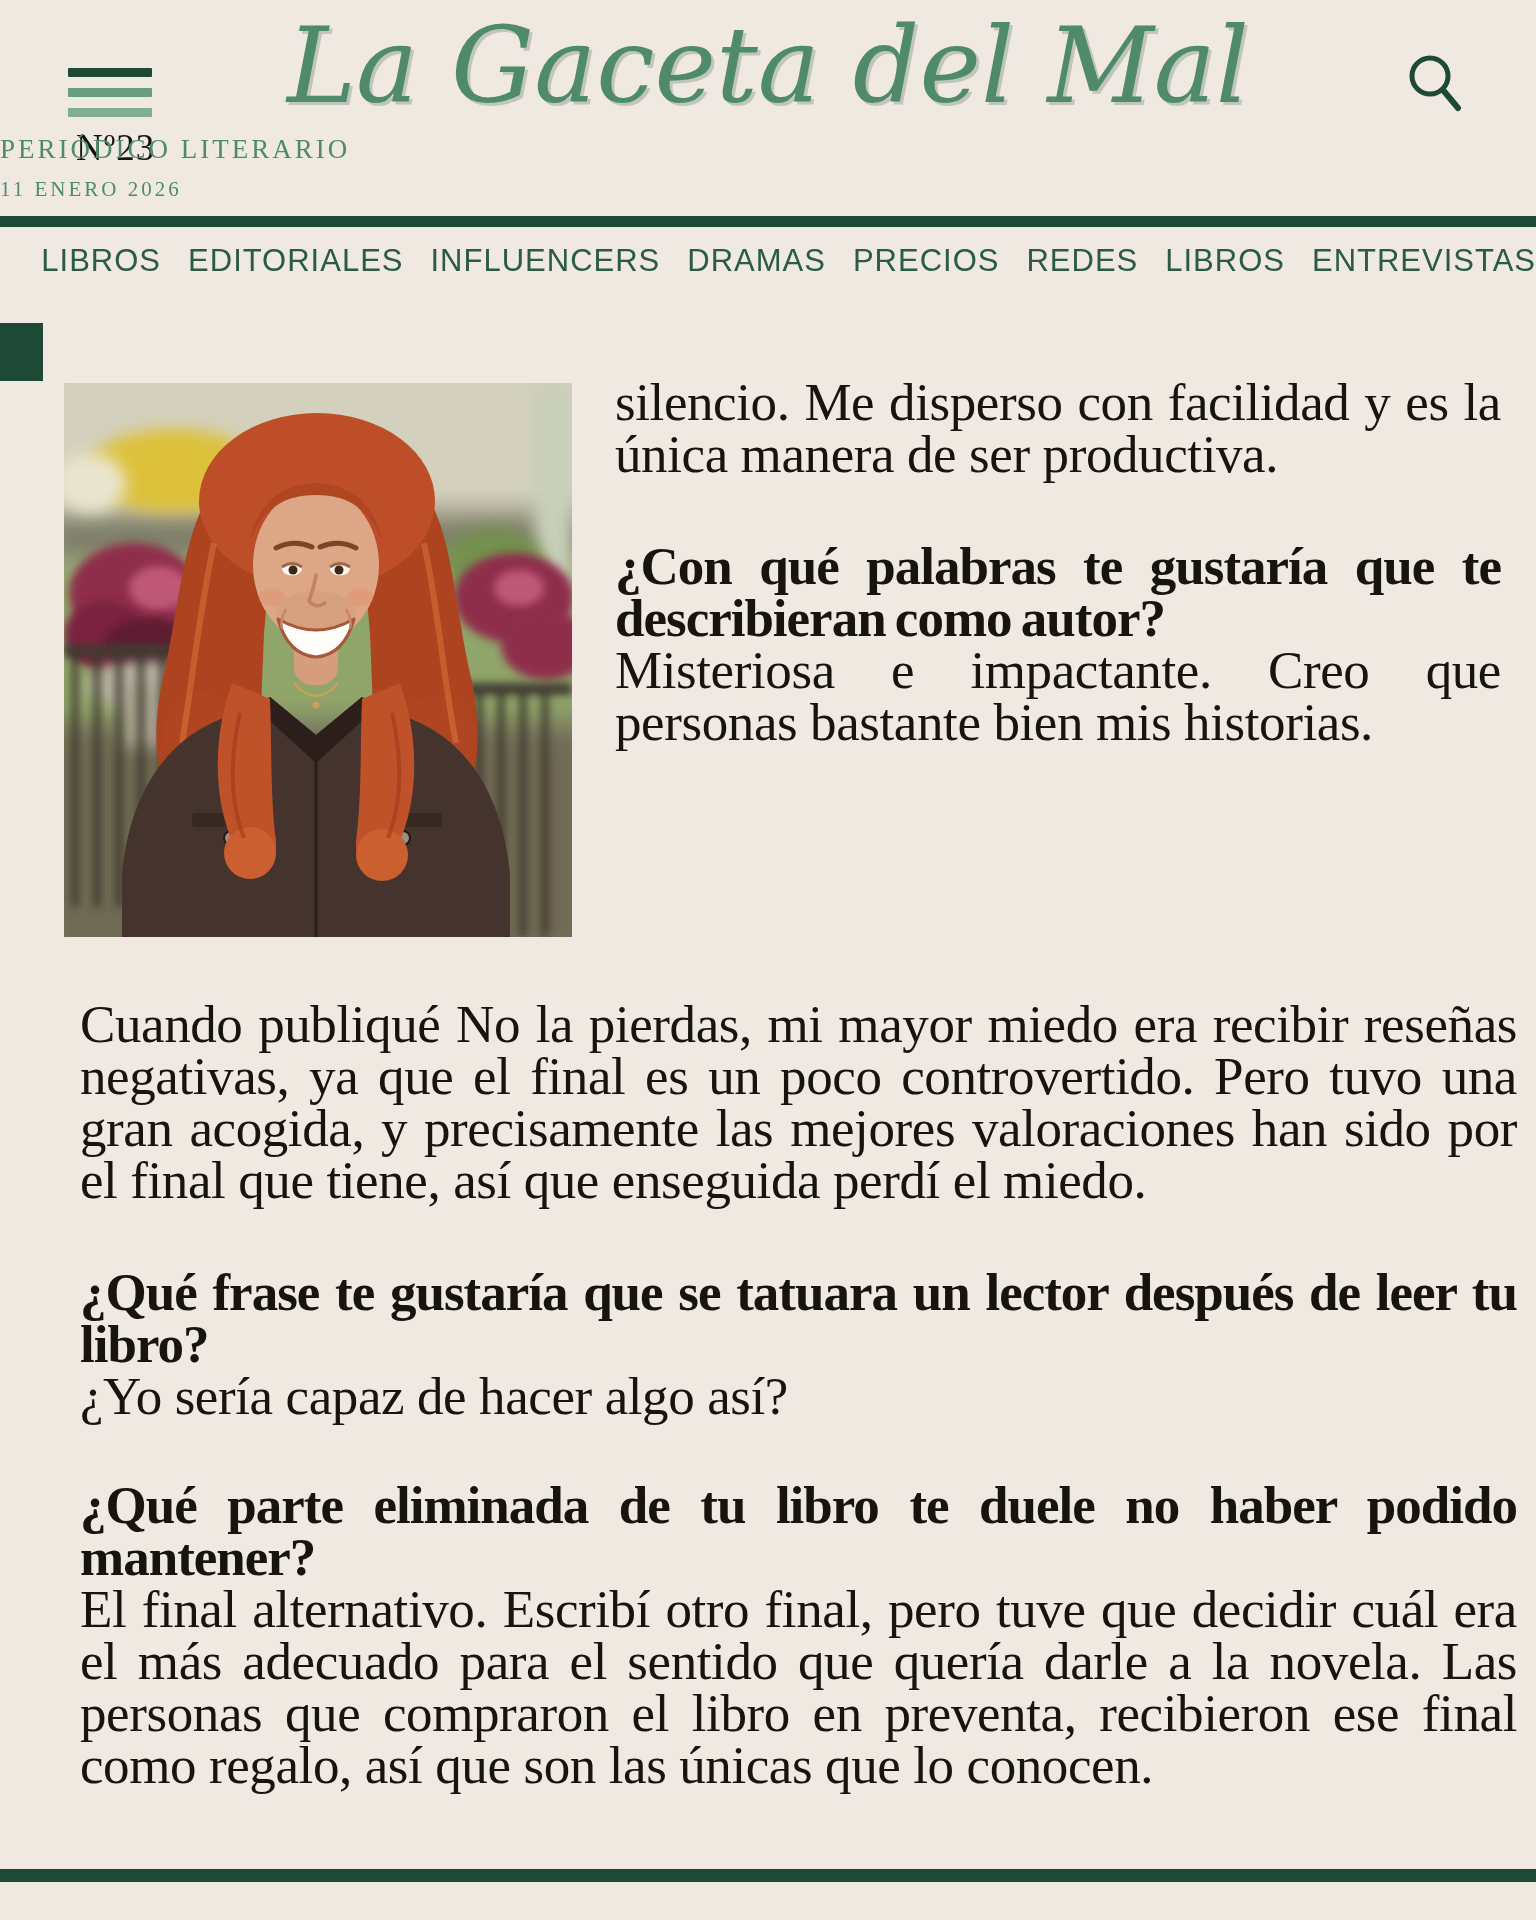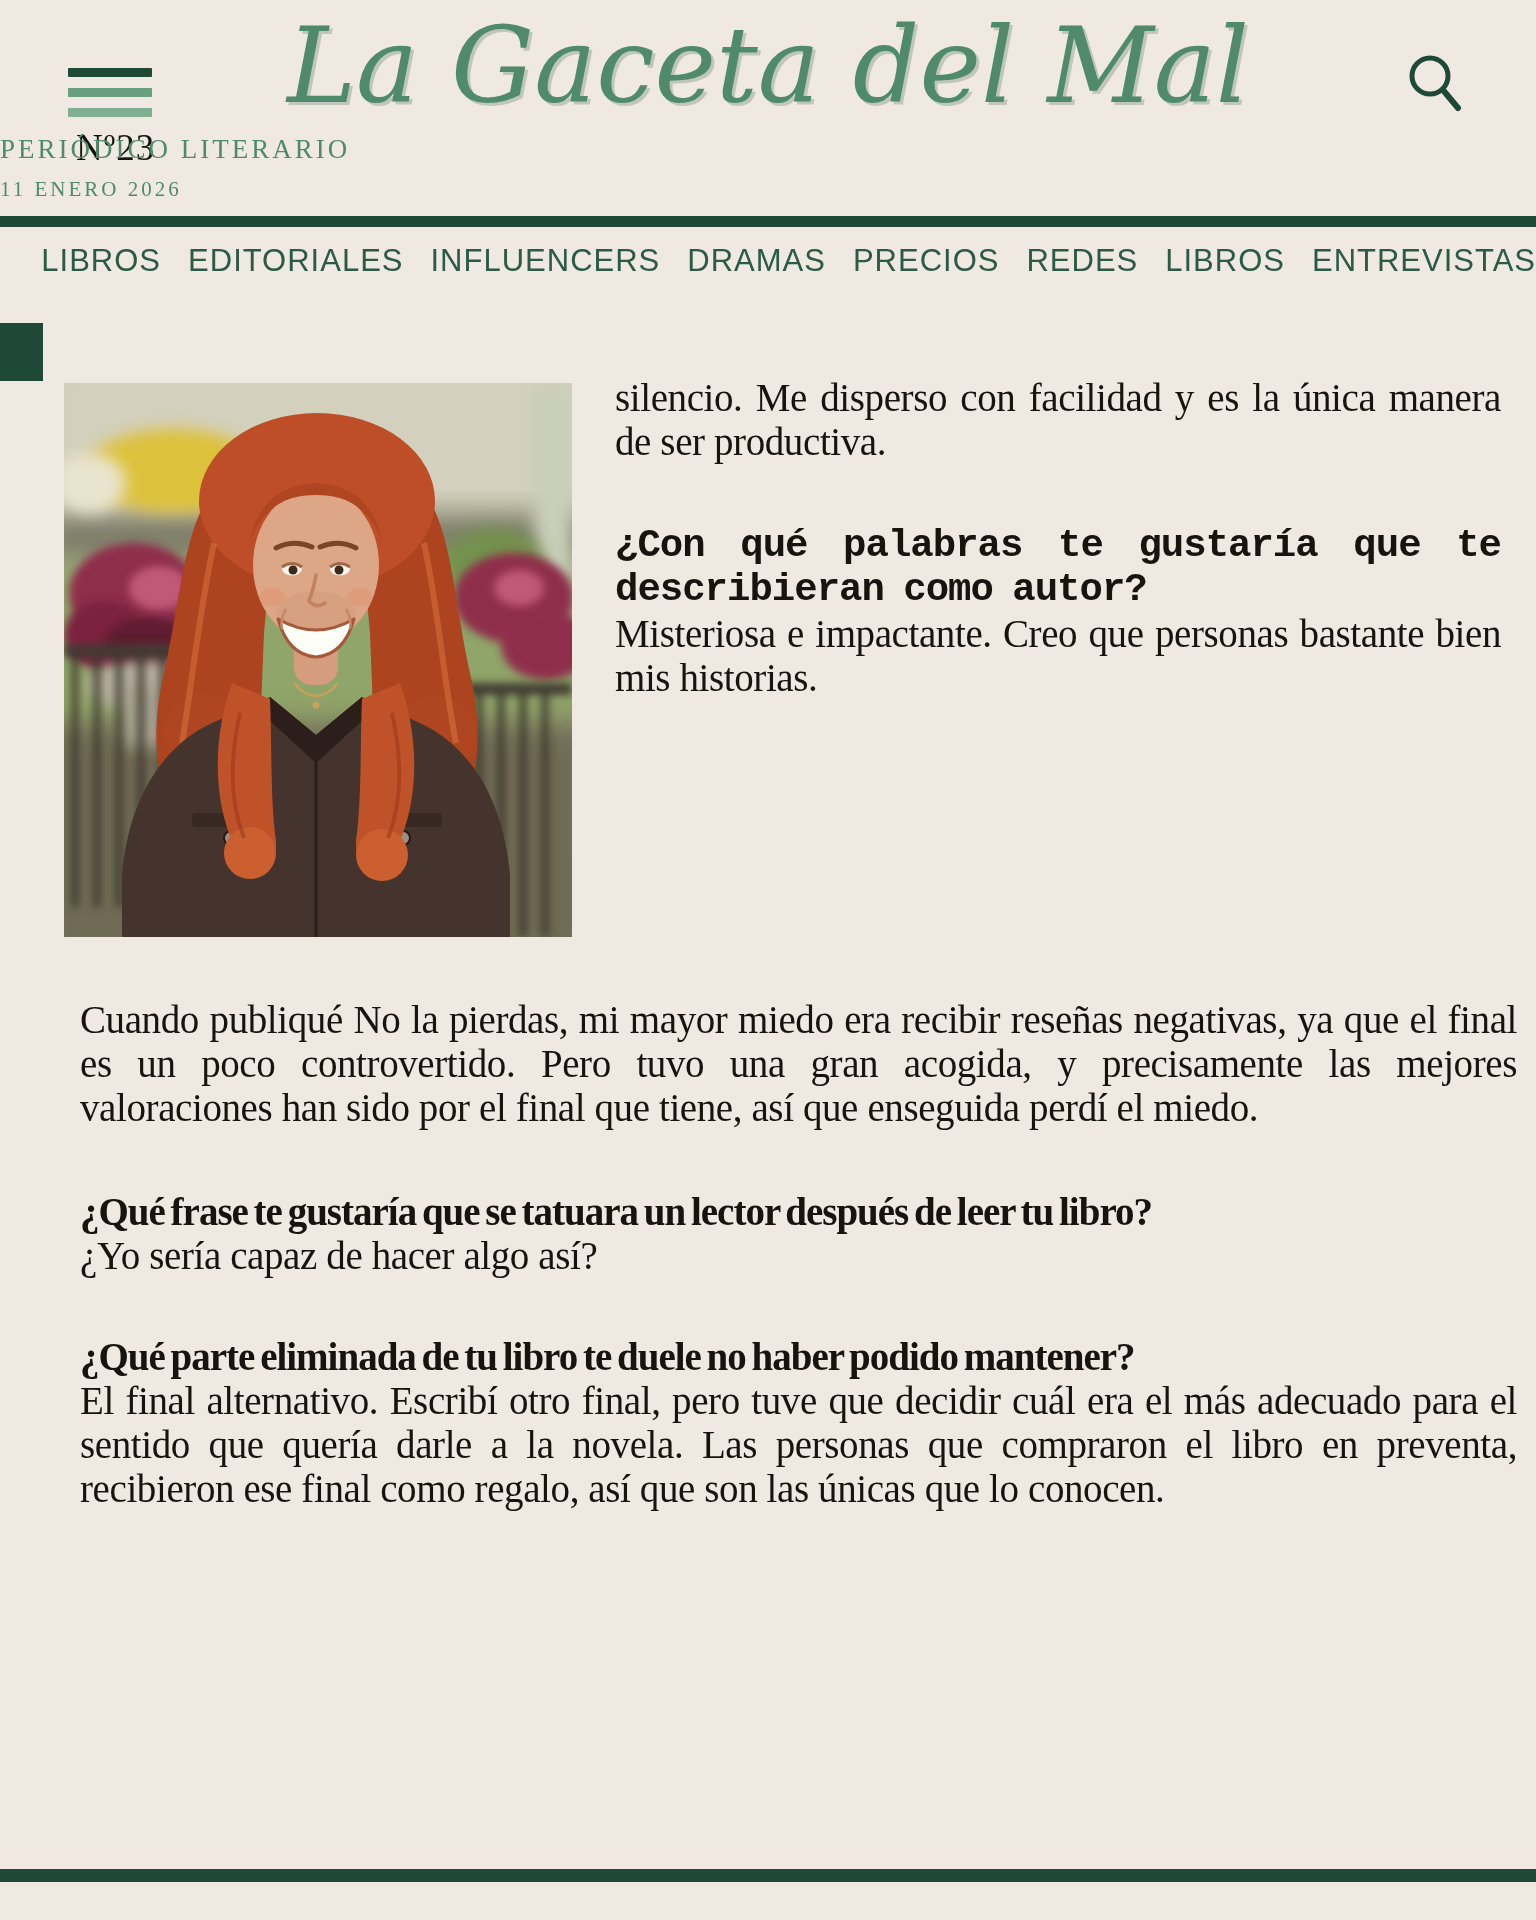--- a/index.html
+++ b/index.html
@@ -25,25 +25,25 @@
 
   
   #topbar{left:0;top:216px;width:1536px;height:11px;background:#1e4937;}
   #nav{left:0;top:243px;width:1536px;display:flex;justify-content:flex-end;gap:27px;
     font-family:"Liberation Sans",sans-serif;font-size:31px;letter-spacing:1px;color:#2b5a47;}
   #nav span{cursor:pointer;white-space:nowrap;}
   #corner-square{left:0;top:323px;width:43px;height:58px;background:#1e4937;}
   #bottombar{left:0;top:1869px;width:1536px;height:13px;background:#1e4937;}
 
   
-  .para{font-size:39px;line-height:44px;color:#17130e;text-align:justify;letter-spacing:-0.4px;margin:0;}
+  .para{font-size:53px;line-height:52px;color:#17130e;text-align:justify;letter-spacing:-0.4px;margin:0;}
   .bold{font-weight:bold;letter-spacing:-1px;word-spacing:-3px;}
   #side-col{left:615px;top:376px;width:886px;}
   #main-col{left:80px;top:998px;width:1437px;}
-  #side-col .q2{margin-top:60px;font-family:Liberation Mono, monospace;}
+  #side-col .q2{margin-top:60px;}
   #side-col .q3{margin-top:58px;}
   #main-col .q4{margin-top:60px;}
   #main-col .q5{margin-top:57px;}
 
   #photo{left:64px;top:383px;width:508px;height:554px;}
 </style>
 </head>
 <body>
 
 <div id="page">

